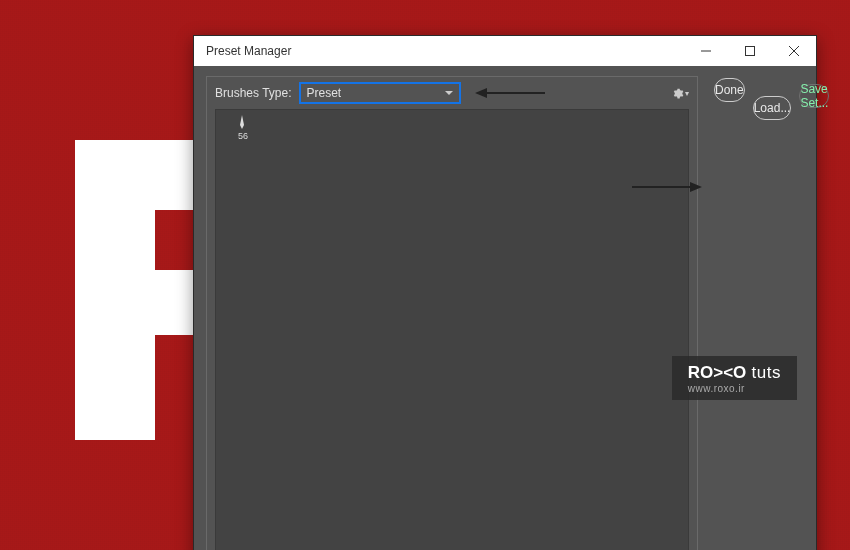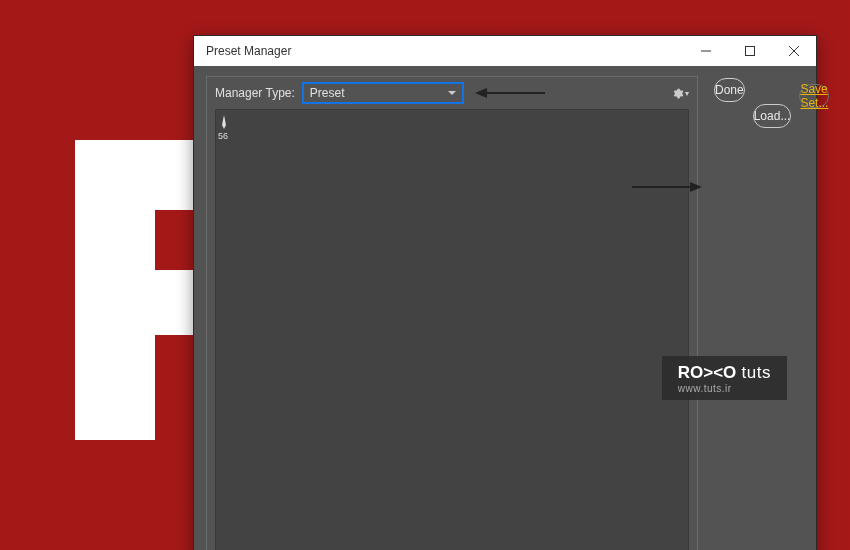--- a/index.html
+++ b/index.html
@@ -148,21 +148,21 @@
       display: flex;
       flex-wrap: wrap;
       align-content: flex-start;
       padding: 2px;
     }
     .brush-item {
       width: 30px;
       height: 32px;
       display: flex;
       flex-direction: column;
-      align-items: flex-start;
+      align-items: flex-end;
       justify-content: center;
       color: #ddd;
       font-size: 9px;
       gap: 2px;
     }
     .brush-tip {
       width: 12px;
       height: 14px;
       display: flex;
       align-items: center;
@@ -182,33 +182,32 @@
       border: 1px solid #ccc;
       background: transparent;
       color: #e8e8e8;
       font-size: 12px;
       display: flex;
       align-items: center;
       justify-content: center;
     }
     .action-btn.disabled {
       border-color: #6f6f6f;
-      color: #eab308;
-      text-decoration: underline;
-    }
-    .gap-small { margin-top: 26px; }
+      color: #86efac;
+    }
+    .gap-small { margin-top: 18px; }
     .gap-med { margin-top: 6px; }
     .arrow {
       position: absolute;
       pointer-events: none;
     }
     .arrow svg { display: block; }
     .watermark {
       position: absolute;
-      right: 63px;
+      right: 53px;
       bottom: 150px;
       background: rgba(42,42,42,0.85);
       padding: 8px 16px 6px 16px;
       text-align: left;
       line-height: 1.1;
     }
     .watermark .line1 {
       color: #fff;
       font-size: 17px;
       font-weight: 500;
@@ -253,21 +252,21 @@
             <line x1="10" y1="0" x2="0" y2="10" stroke="#333" stroke-width="1"></line>
           </svg>
       </div>
     </div>
   </div>
 
   <div class="dialog-body">
     <div class="left-area">
       <div class="fieldset" style="flex:1; display:flex; flex-direction:column;">
         <div class="top-row">
-          <span class="preset-label">Manager Type:</span>
+          <span class="preset-label">Brushes Type:</span>
           <div class="preset-select">
             <span>Preset</span>
           </div>
           <div class="gear-icon">
             <svg viewBox="0 0 24 24">
                 <path fill="#ccc" d="M12 8a4 4 0 100 8 4 4 0 000-8zm9 4a7 7 0 00-.1-1.2l2-1.6-2-3.4-2.4 1a7 7 0 00-2-1.2L16 3h-4l-.5 2.6a7 7 0 00-2 1.2l-2.4-1-2 3.4 2 1.6A7 7 0 007 12c0 .4 0 .8.1 1.2l-2 1.6 2 3.4 2.4-1c.6.5 1.3.9 2 1.2L12 21h4l.5-2.6c.7-.3 1.4-.7 2-1.2l2.4 1 2-3.4-2-1.6c.1-.4.1-.8.1-1.2z"></path>
               </svg>
             <span class="gear-caret">▾</span>
           </div>
         </div>
@@ -310,14 +309,14 @@
     <line x1="0" y1="6" x2="62" y2="6" stroke="#222" stroke-width="2"></line>
     <polygon points="70,6 58,1 58,11" fill="#222"></polygon>
   </svg>
 </div>
 
 <div class="watermark">
   <div class="line1">
     <span class="brand">RO&gt;&lt;O</span>
     <span>tuts</span>
   </div>
-  <div class="line2">www.tuts.ir</div>
+  <div class="line2">www.roxo.ir</div>
 </div>
 
 </body></html>

